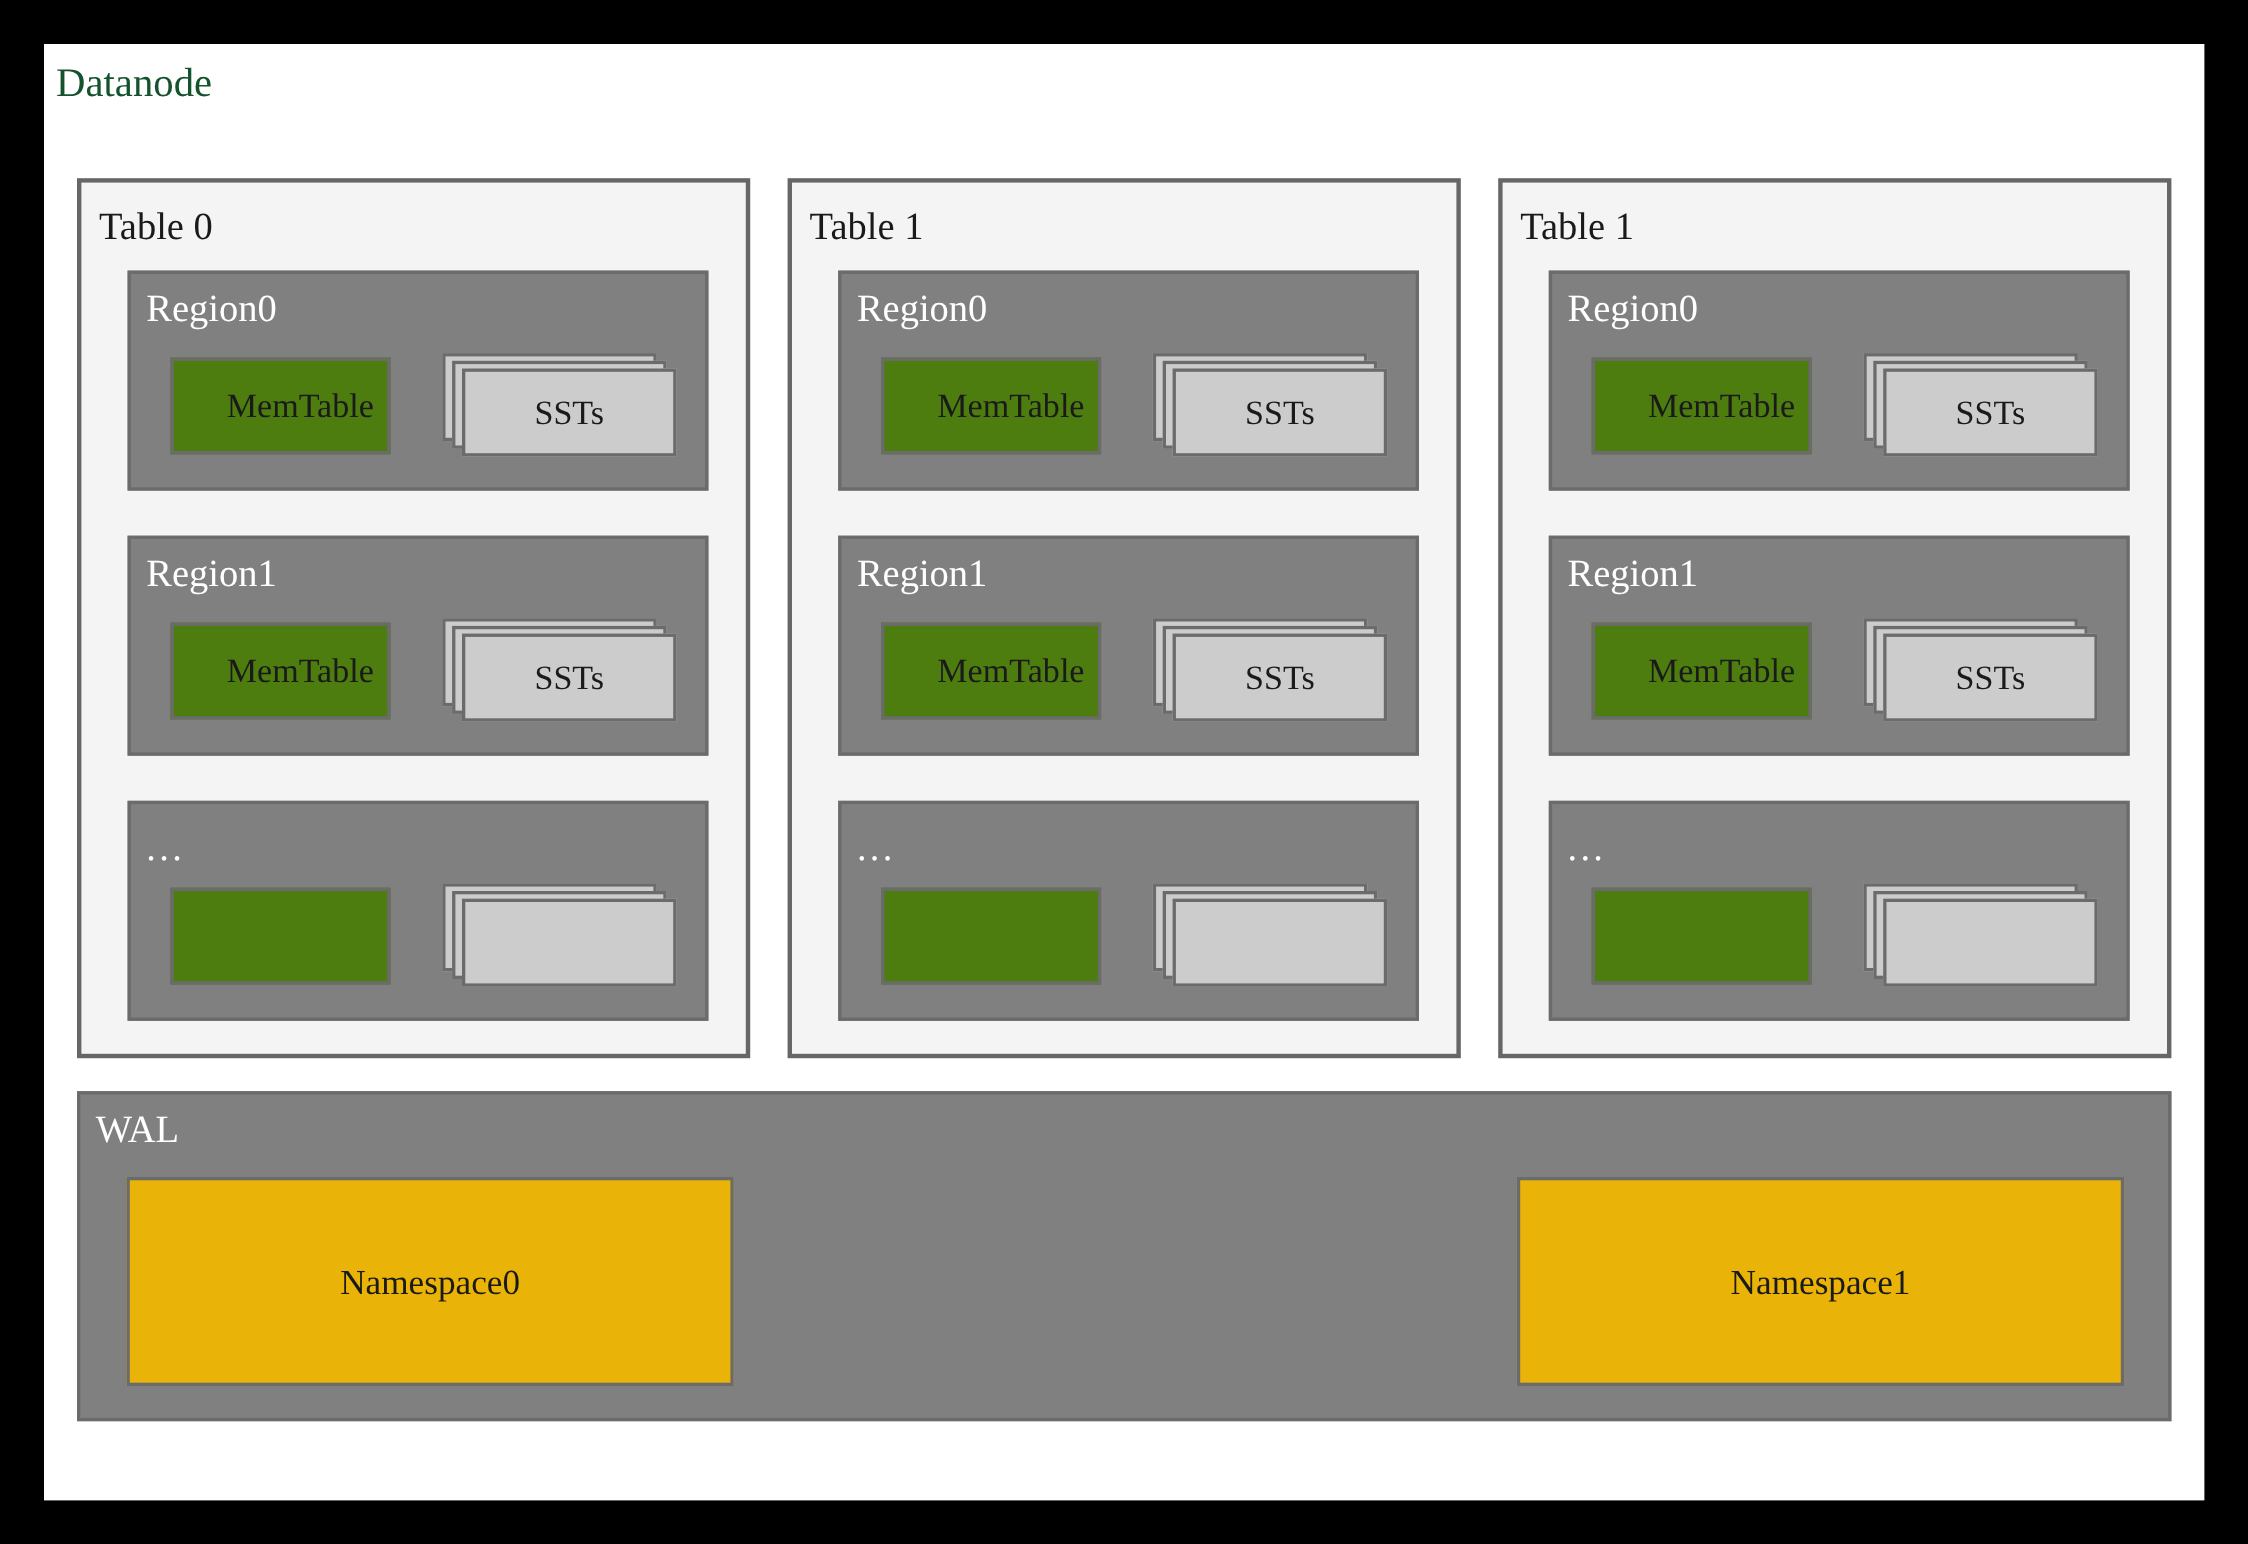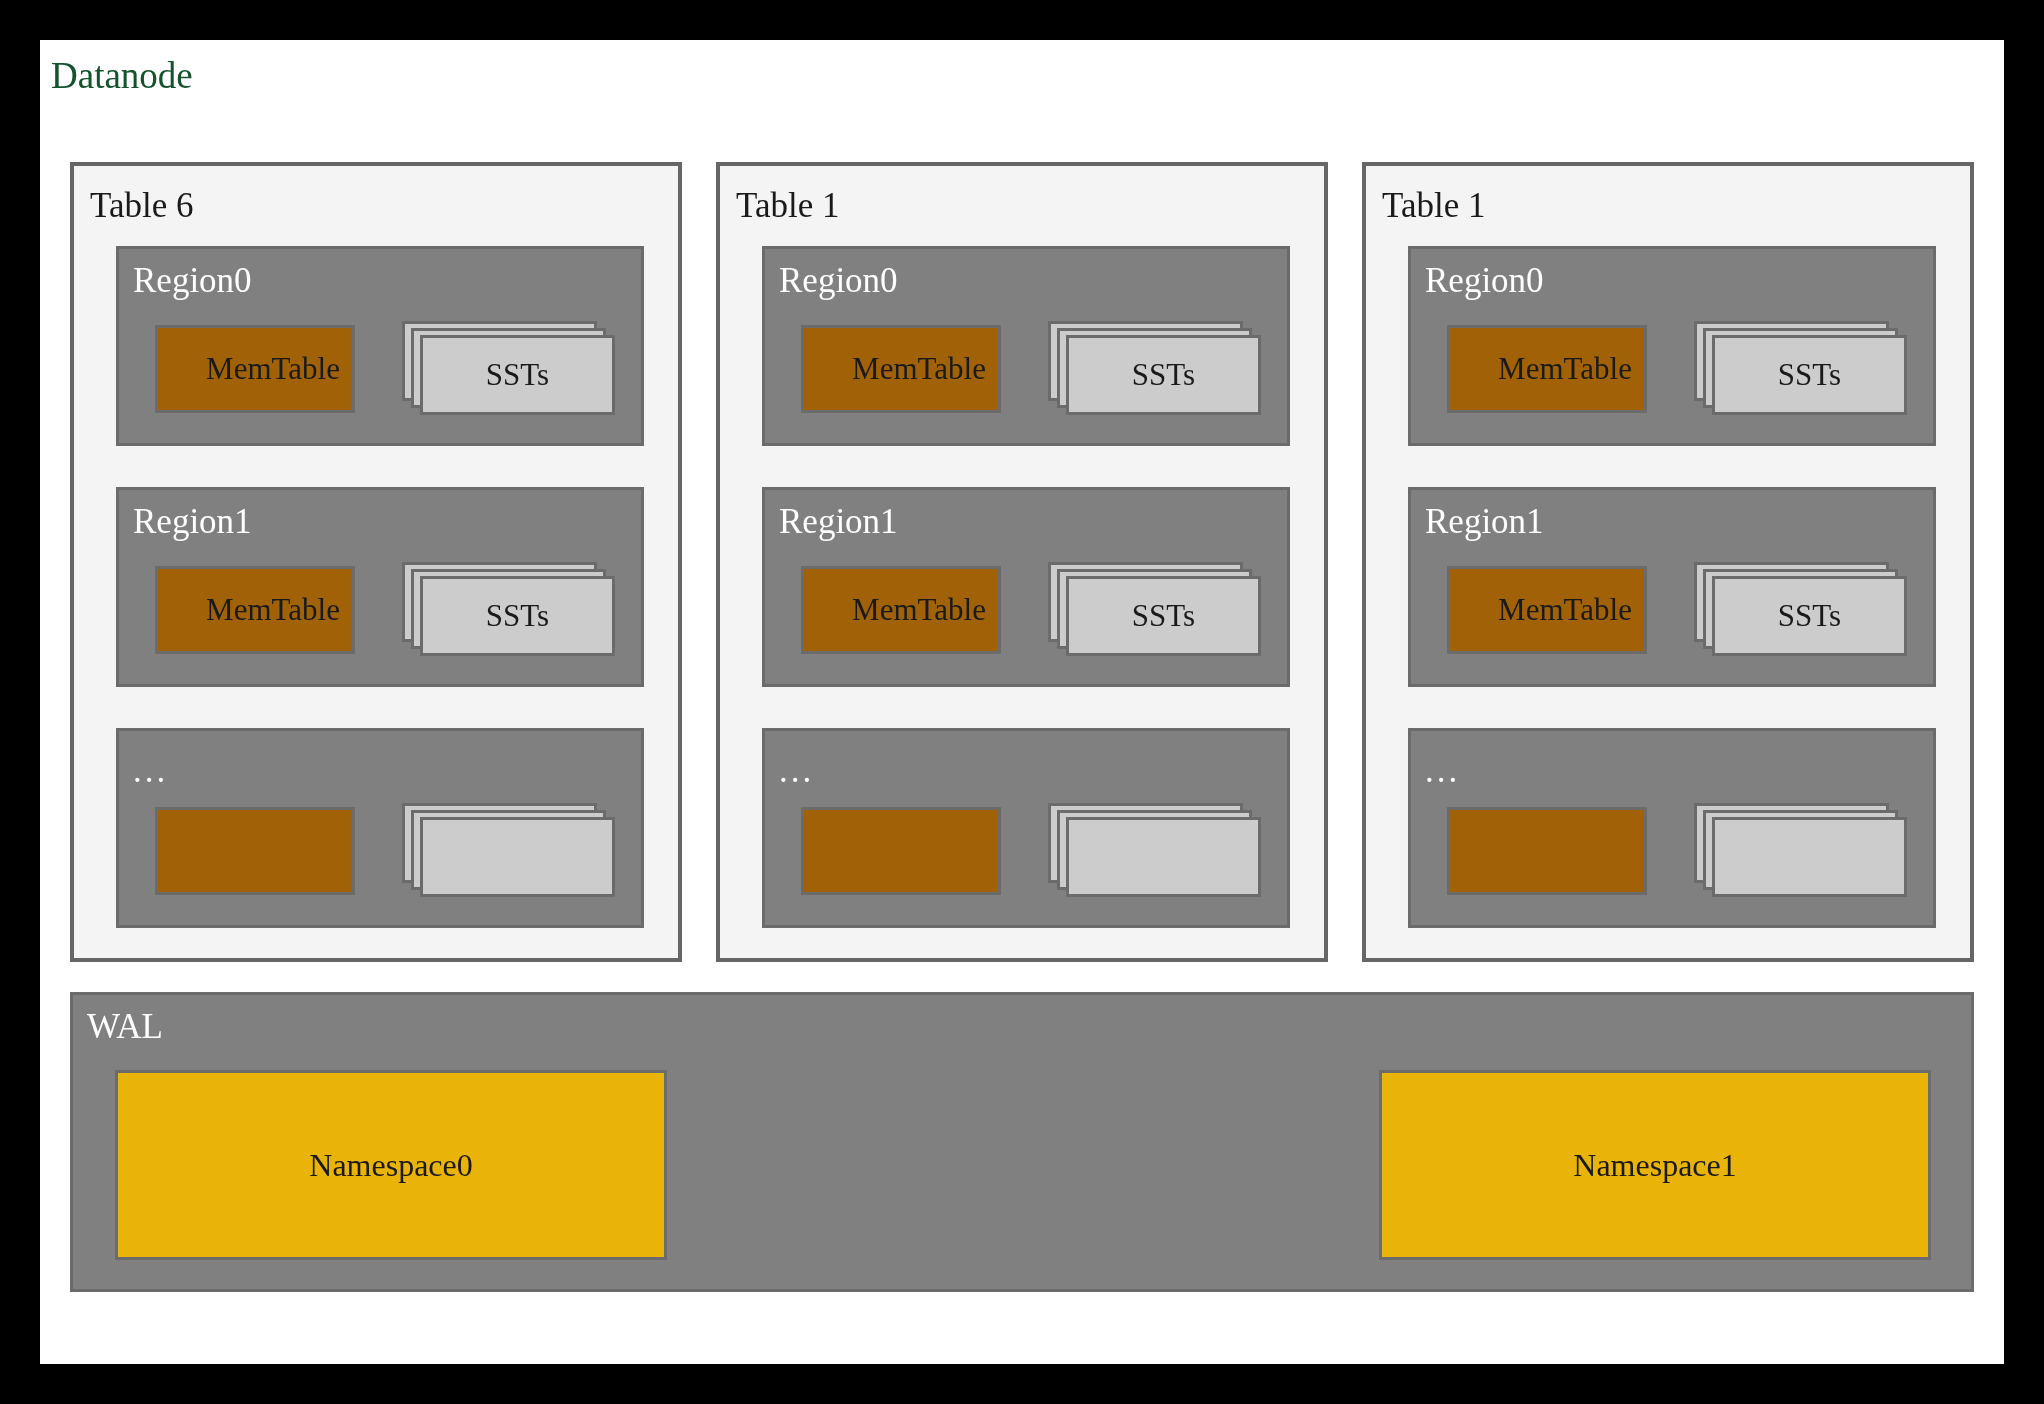--- a/index.html
+++ b/index.html
@@ -114,21 +114,21 @@
     height: 100px;
     display: flex;
     align-items: flex-start;
     justify-content: space-between;
   }
 
   
   .memtable-card {
     width: 200px;
     height: 88px;
-    background: #a16207;
+    background: #4d7c0f;
     border: 3px solid #6b6b6b;
     box-sizing: border-box;
     display: flex;
     align-items: center;
     justify-content: center;
     font-size: 31px;
     color: #1a1a1a;
     margin-top: 4px;
     padding-left: 36px;
   }
@@ -207,21 +207,21 @@
 </head>
 <body>
 
 <div id="datanode-panel">
 
   <div id="datanode-title">Datanode</div>
 
   <div id="tables-row">
 
     <div class="table-panel">
-      <div class="table-title">Table 6</div>
+      <div class="table-title">Table 0</div>
       <div class="regions-stack">
 
         <div class="region-box">
           <div class="region-title">Region0</div>
           <div class="region-body">
             <div class="memtable-card">MemTable</div>
             <div class="sst-stack">
               <div class="sst-layer l1"></div>
               <div class="sst-layer l2"></div>
               <div class="sst-layer l3">SSTs</div>

